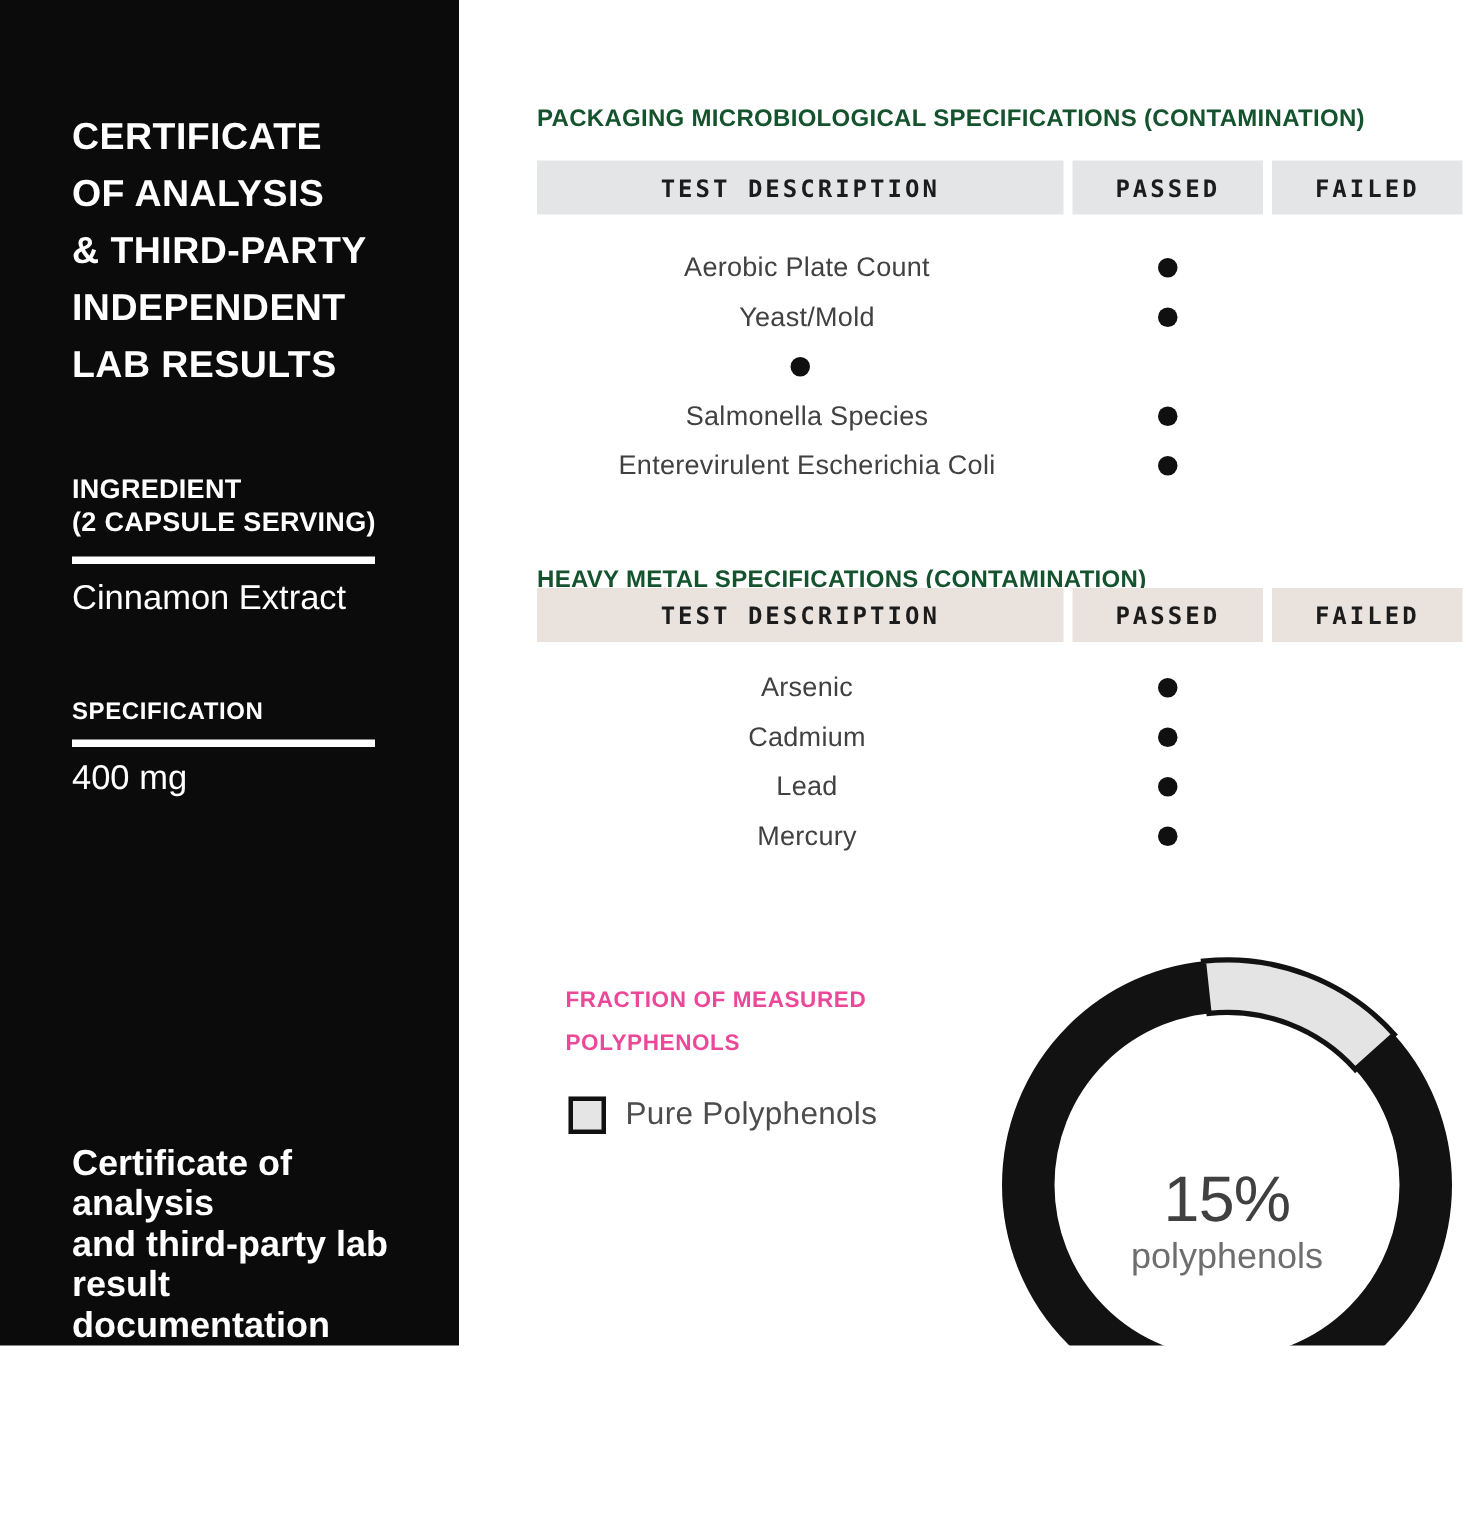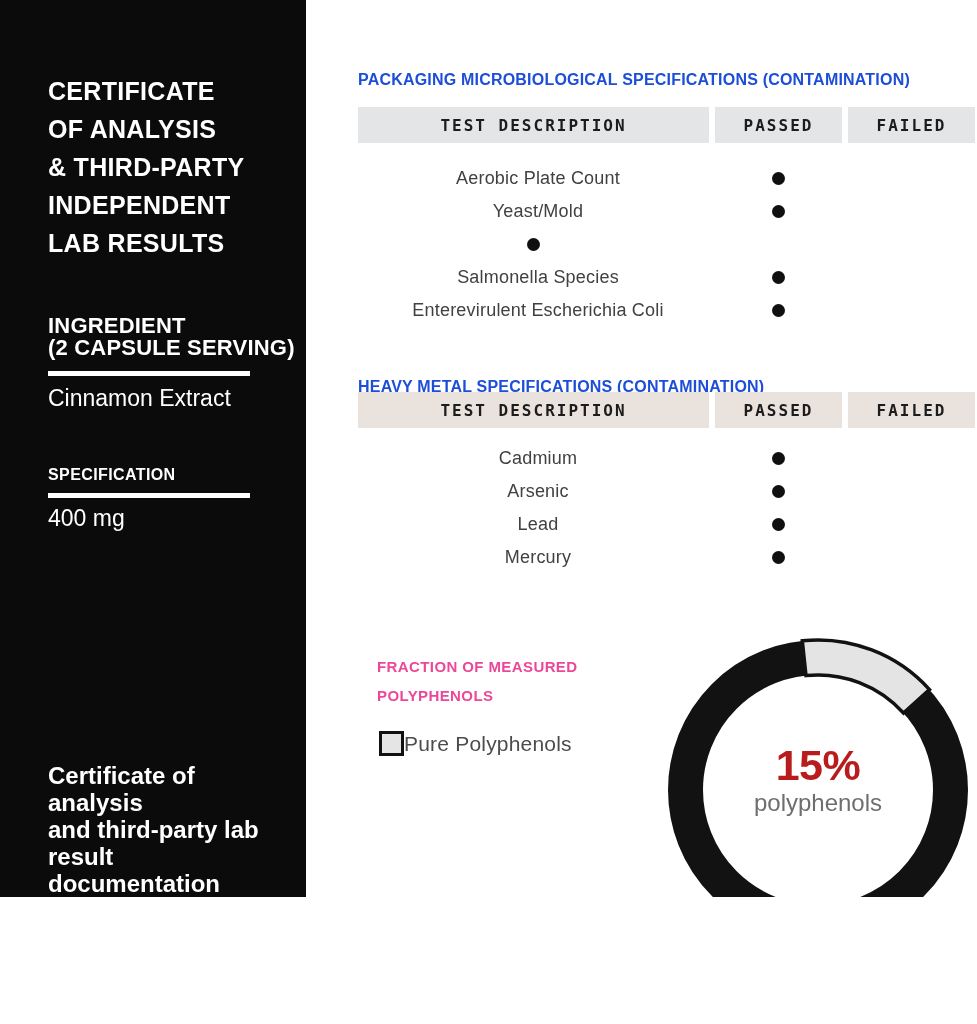--- a/index.html
+++ b/index.html
@@ -2,57 +2,57 @@
 <html><head>
 <meta charset="utf-8">
 <style>
   * { margin:0; padding:0; box-sizing:border-box; }
   body { font-family:"Liberation Sans", sans-serif; background:#fff; }
   .page { position:relative; width:977px; height:897px; background:#ffffff; overflow:hidden; }
 
   
   .sidebar { position:absolute; left:0; top:0; width:306px; height:1024px; background:#0b0b0b; color:#ffffff; }
   .sb-title { position:absolute; left:48px; top:72px; font-size:25px; font-weight:bold; line-height:38px; letter-spacing:.3px; white-space:pre-line; }
-  .sb-ing-label { position:absolute; left:48px; top:315px; font-size:22px; font-weight:bold; line-height:22px; letter-spacing:.2px; white-space:pre-line; }
+  .sb-ing-label { position:absolute; left:48px; top:315px; font-size:18px; font-weight:bold; line-height:22px; letter-spacing:.2px; white-space:pre-line; }
   .sb-rule { position:absolute; left:48px; width:202px; height:5px; background:#ffffff; }
   .rule-1 { top:371px; } .rule-2 { top:493px; }
   .sb-ing-value { position:absolute; left:48px; top:385px; font-size:23px; font-weight:normal; }
   .sb-spec-label { position:absolute; left:48px; top:466px; font-size:16px; font-weight:bold; letter-spacing:.4px; }
   .sb-spec-value { position:absolute; left:48px; top:505px; font-size:23px; }
   .sb-footnote { position:absolute; left:48px; top:762px; width:240px; font-size:24px; font-weight:bold; line-height:27px; white-space:pre-line; }
 
   
-  .section-heading { position:absolute; left:358px; font-size:16px; font-weight:bold; color:#1d4ed8; letter-spacing:.2px; white-space:nowrap; }
+  .section-heading { position:absolute; left:358px; font-size:16px; font-weight:bold; color:#14532d; letter-spacing:.2px; white-space:nowrap; }
   #t1-heading { top:71px; }
   #t2-heading { top:358px;margin-top:20px; }
 
   .spec-table { position:absolute; left:358px; width:619px;text-align:center; }
   #table-0 { top:107px; }
   #table-1 { top:392px; }
   .thead, .trow { display:grid; grid-template-columns:351px 127px 127px; column-gap:6px; }
   .thead { height:36px; }
   .th { display:flex; align-items:center; justify-content:center; height:36px;
         font-family:"DejaVu Sans Mono", monospace; font-weight:bold; font-size:16px;
         letter-spacing:2px; color:#1c1c1c; }
   .tbody-0 { margin-top:19px; }
   .tbody-1 { margin-top:14px; }
   .trow { height:33px; align-items:center; }
   .td-desc { font-size:18px; color:#414141; padding-left:9px; letter-spacing:.2px; }
   .td-mark { display:flex; justify-content:center; align-items:center; }
   .dot { width:13px; height:13px; border-radius:50%; background:#101010; }
 
   
   #poly-heading { position:absolute; left:377px; top:652px; font-size:15px; font-weight:bold; line-height:29px; color:#ec4899; letter-spacing:.4px; white-space:pre-line; }
-  #legend { position:absolute; left:379px; top:731px; display:flex; align-items:center; }
+  #legend { position:absolute; left:379px; top:731px; display:flex; align-items:flex-start; gap:13px; }
   .legend-swatch { width:25px; height:25px; background:#e5e5e5; border:3px solid #111111; }
   .legend-label { font-size:21px; color:#4c4c4c; letter-spacing:.2px; }
 
   #donut-wrap { position:absolute; left:659px; top:631px; width:318px; height:318px; }
   #donut-center { position:absolute; left:659px; top:744px; width:318px; text-align:center; }
-  .center-value { font-size:43px; font-weight:bold; color:#b91c1c; letter-spacing:-.5px; line-height:42px; }
+  .center-value { font-size:43px; font-weight:normal; color:#404040; letter-spacing:-.5px; line-height:42px;margin-top:35px; }
   .center-sub { font-size:24px; color:#6e6e6e; line-height:28px; margin-top:3px; }
 </style>
 </head>
 <body>
 
 <div class="page">
 
   <div class="sidebar">
     <div class="sb-title">CERTIFICATE
 OF ANALYSIS
@@ -120,28 +120,28 @@
 
   <div class="section-heading" id="t2-heading">HEAVY METAL SPECIFICATIONS (CONTAMINATION)</div>
   <div class="spec-table" id="table-1">
     <div class="thead">
       <div class="th" style="background: rgb(234, 226, 221);">TEST DESCRIPTION</div>
       <div class="th" style="background: rgb(234, 226, 221);">PASSED</div>
       <div class="th" style="background: rgb(234, 226, 221);">FAILED</div>
     </div>
     <div class="tbody-1 tbody">
         <div class="trow">
-          <div class="td-desc">Cadmium</div>
+          <div class="td-desc">Arsenic</div>
           <div class="td-mark">
             <span class="dot"></span>
           </div>
           <div class="td-mark"></div>
         </div>
         <div class="trow">
-          <div class="td-desc">Arsenic</div>
+          <div class="td-desc">Cadmium</div>
           <div class="td-mark">
             <span class="dot"></span>
           </div>
           <div class="td-mark"></div>
         </div>
         <div class="trow">
           <div class="td-desc">Lead</div>
           <div class="td-mark">
             <span class="dot"></span>
           </div>

